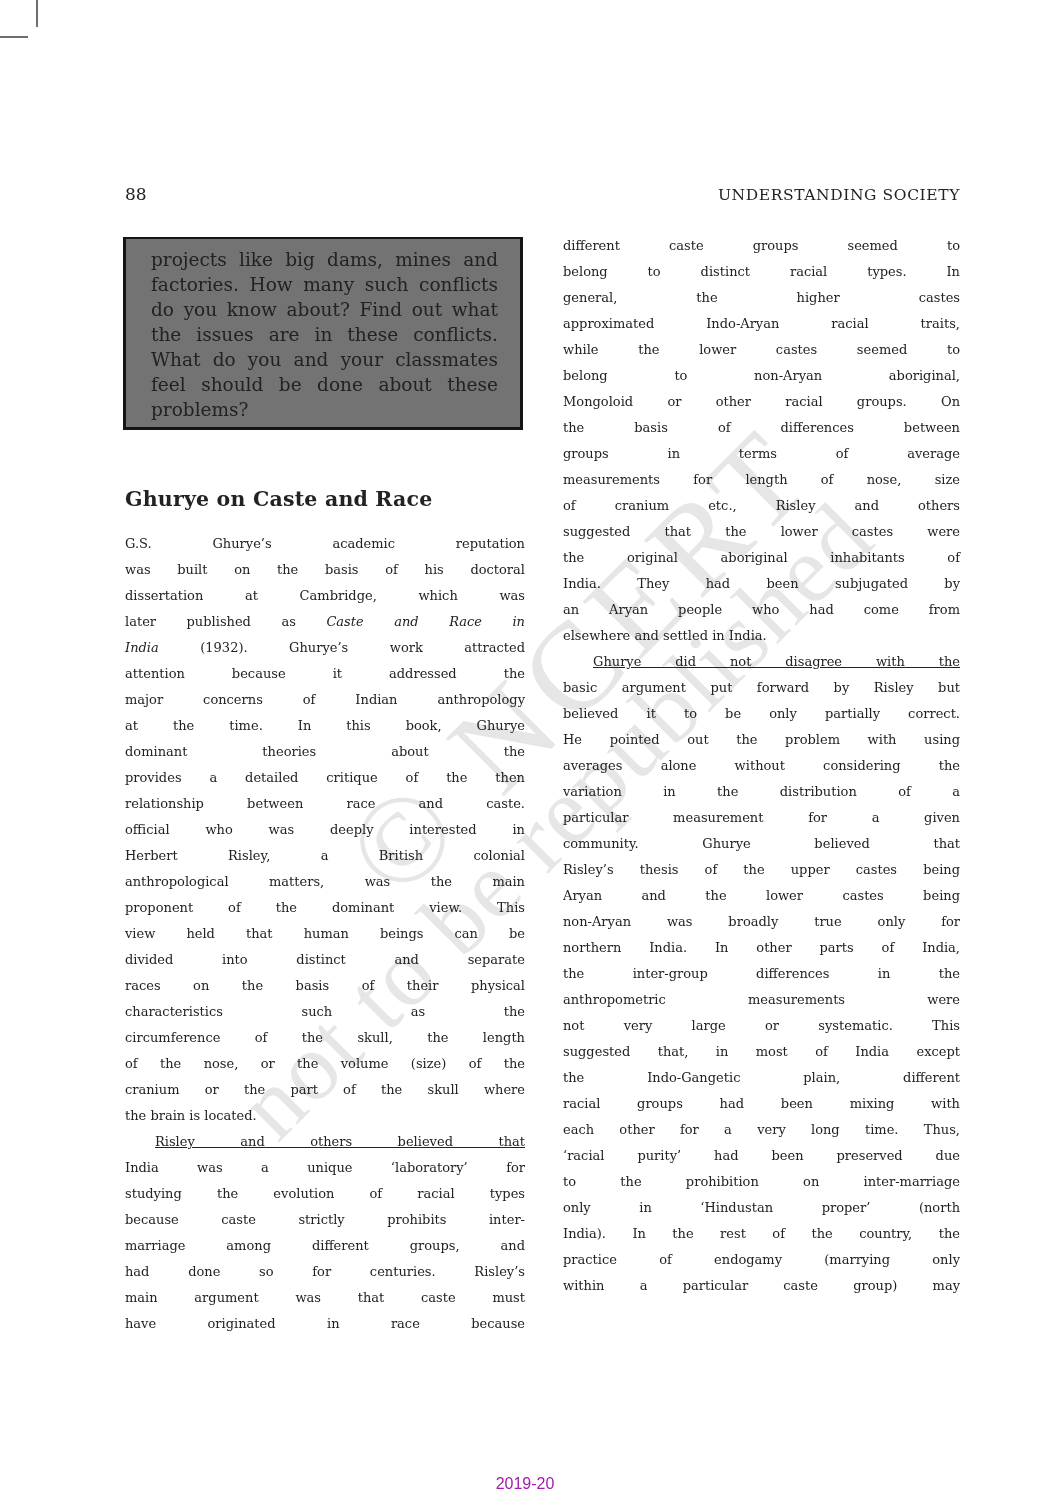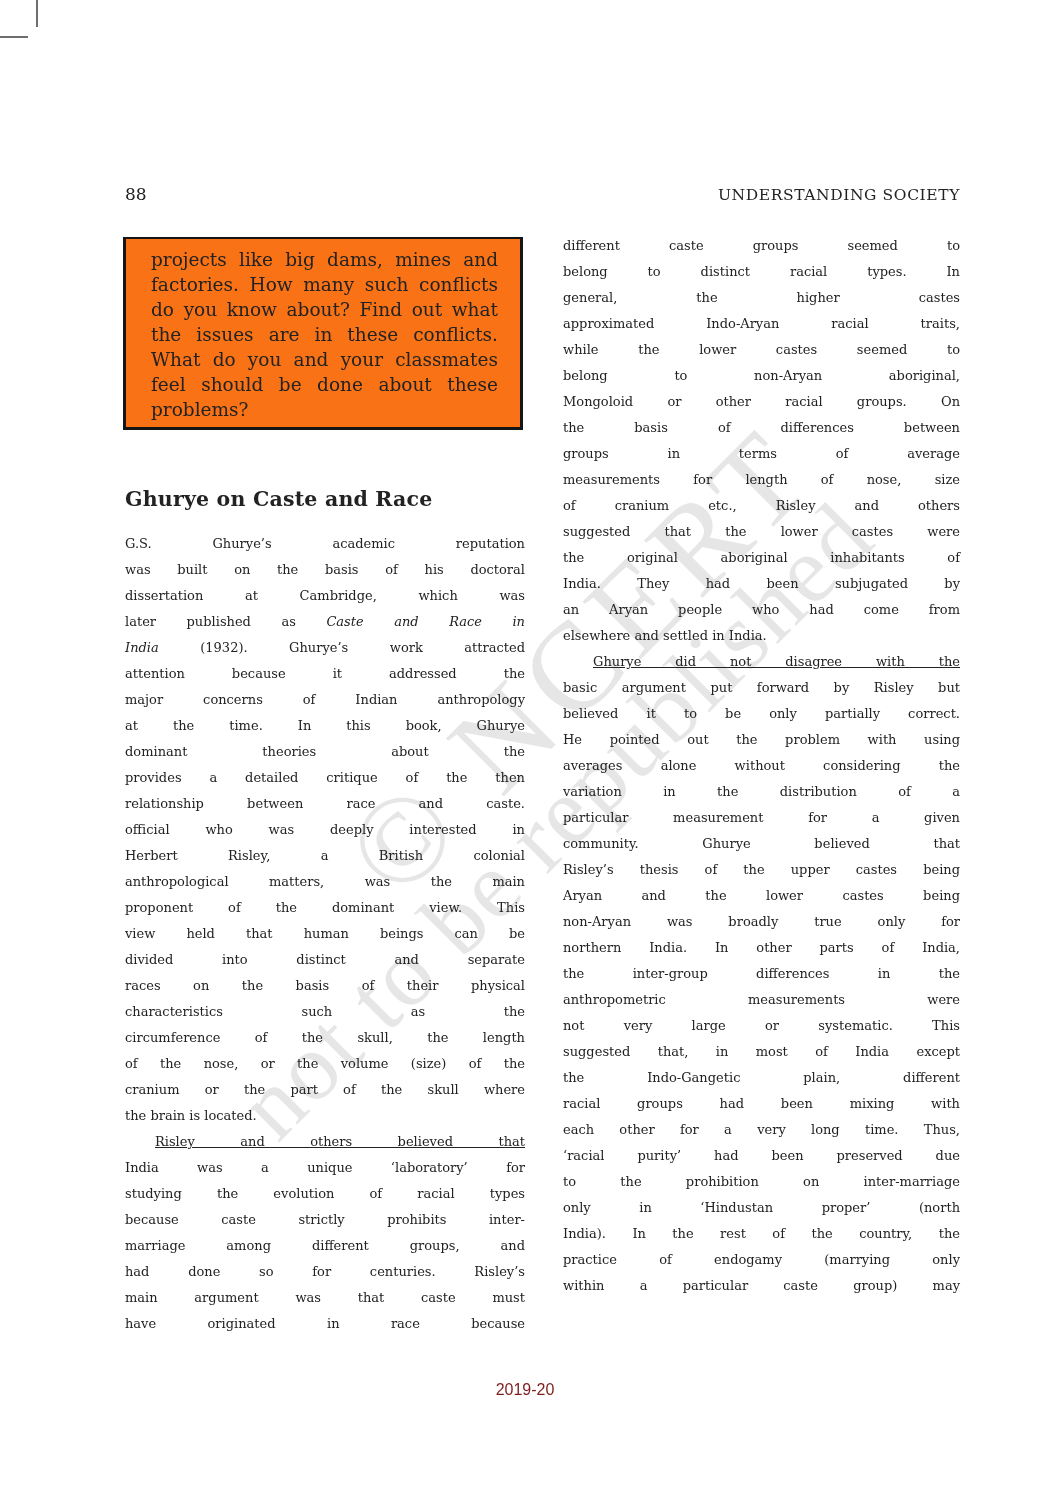--- a/index.html
+++ b/index.html
@@ -22,38 +22,38 @@
   
   .runhead{
     position:absolute;top:184px;left:125px;width:835px;
     display:flex;justify-content:space-between;align-items:baseline;
   }
   .pagenum{font-size:17px;}
   .runtitle{font-size:15.5px;letter-spacing:0.6px;}
   
   .activity-box{
     position:absolute;left:123px;top:237px;width:400px;box-sizing:border-box;
-    background:#f97316;border:2px solid #151515;
+    background:#737373;border:2px solid #151515;
     border-left-width:3px;border-right-width:3px;border-bottom-width:3px;
     padding:8px 22px 5px 25px;
   }
   .activity-box .para{font-size:18.5px;line-height:25px;}
   
   .col{position:absolute;}
   .col-left{left:125px;top:487px;width:400px;}
   .col-right{left:563px;top:233px;width:397px;}
   .section-heading{margin:0 0 20px 0;font-size:20.5px;line-height:24px;font-weight:bold;letter-spacing:0.2px;}
   .para{font-size:13px;line-height:26px;}
   .line{text-align:justify;text-align-last:justify;}
   .line.flush{text-align-last:left;}
   .line.indent{text-indent:30px;text-decoration:underline;}
   
   .footer{
-    position:absolute;left:0;top:1381px;width:100%;text-align:center;
-    font-family:"Liberation Sans",sans-serif;font-size:16px;color:#7f1d1d;
+    position:absolute;left:0;top:1475px;width:100%;text-align:center;
+    font-family:"Liberation Sans",sans-serif;font-size:16px;color:#a21caf;
   }
 </style>
 </head>
 <body>
 
 <div class="page">
 
   <div class="cropmark-v"></div>
   <div class="cropmark-h"></div>
 

